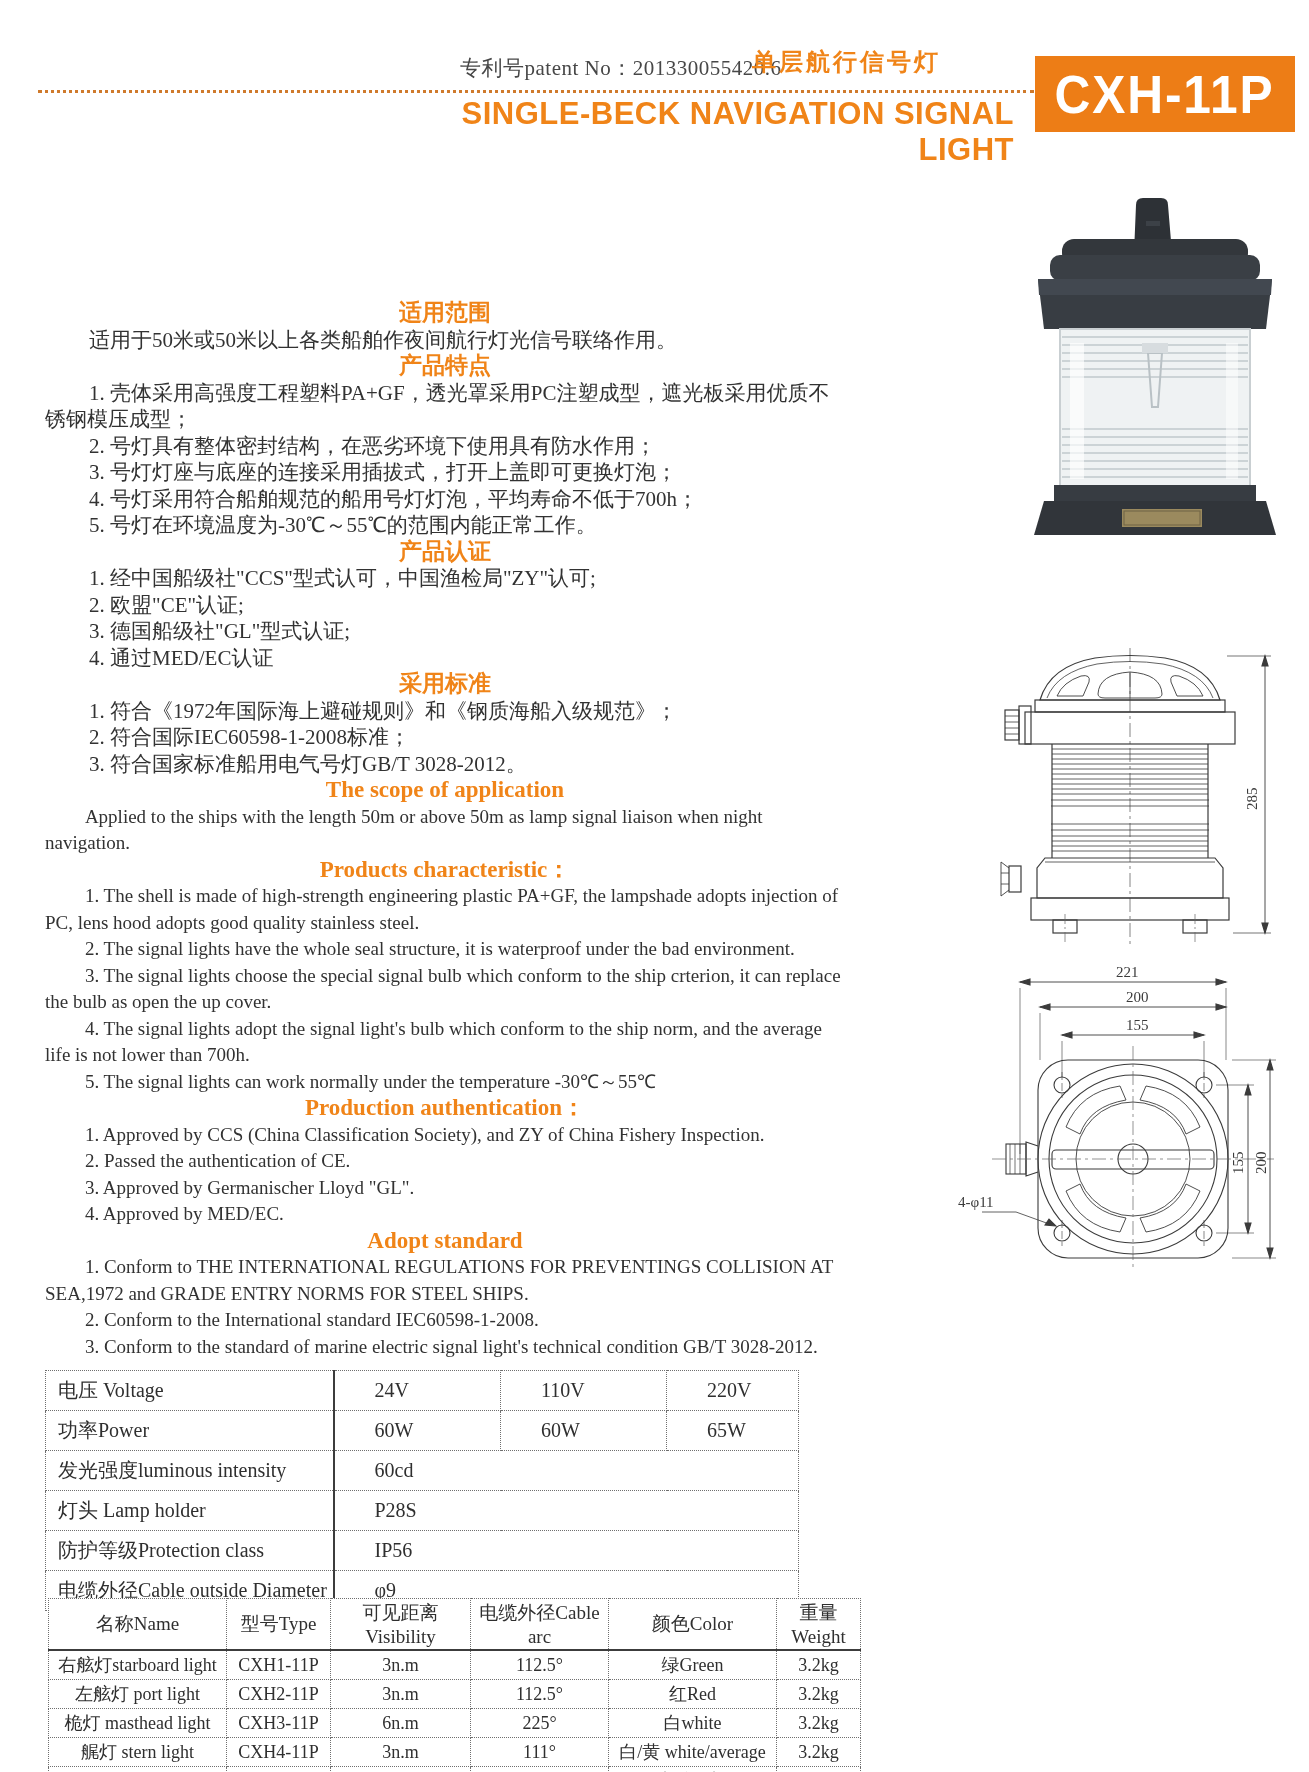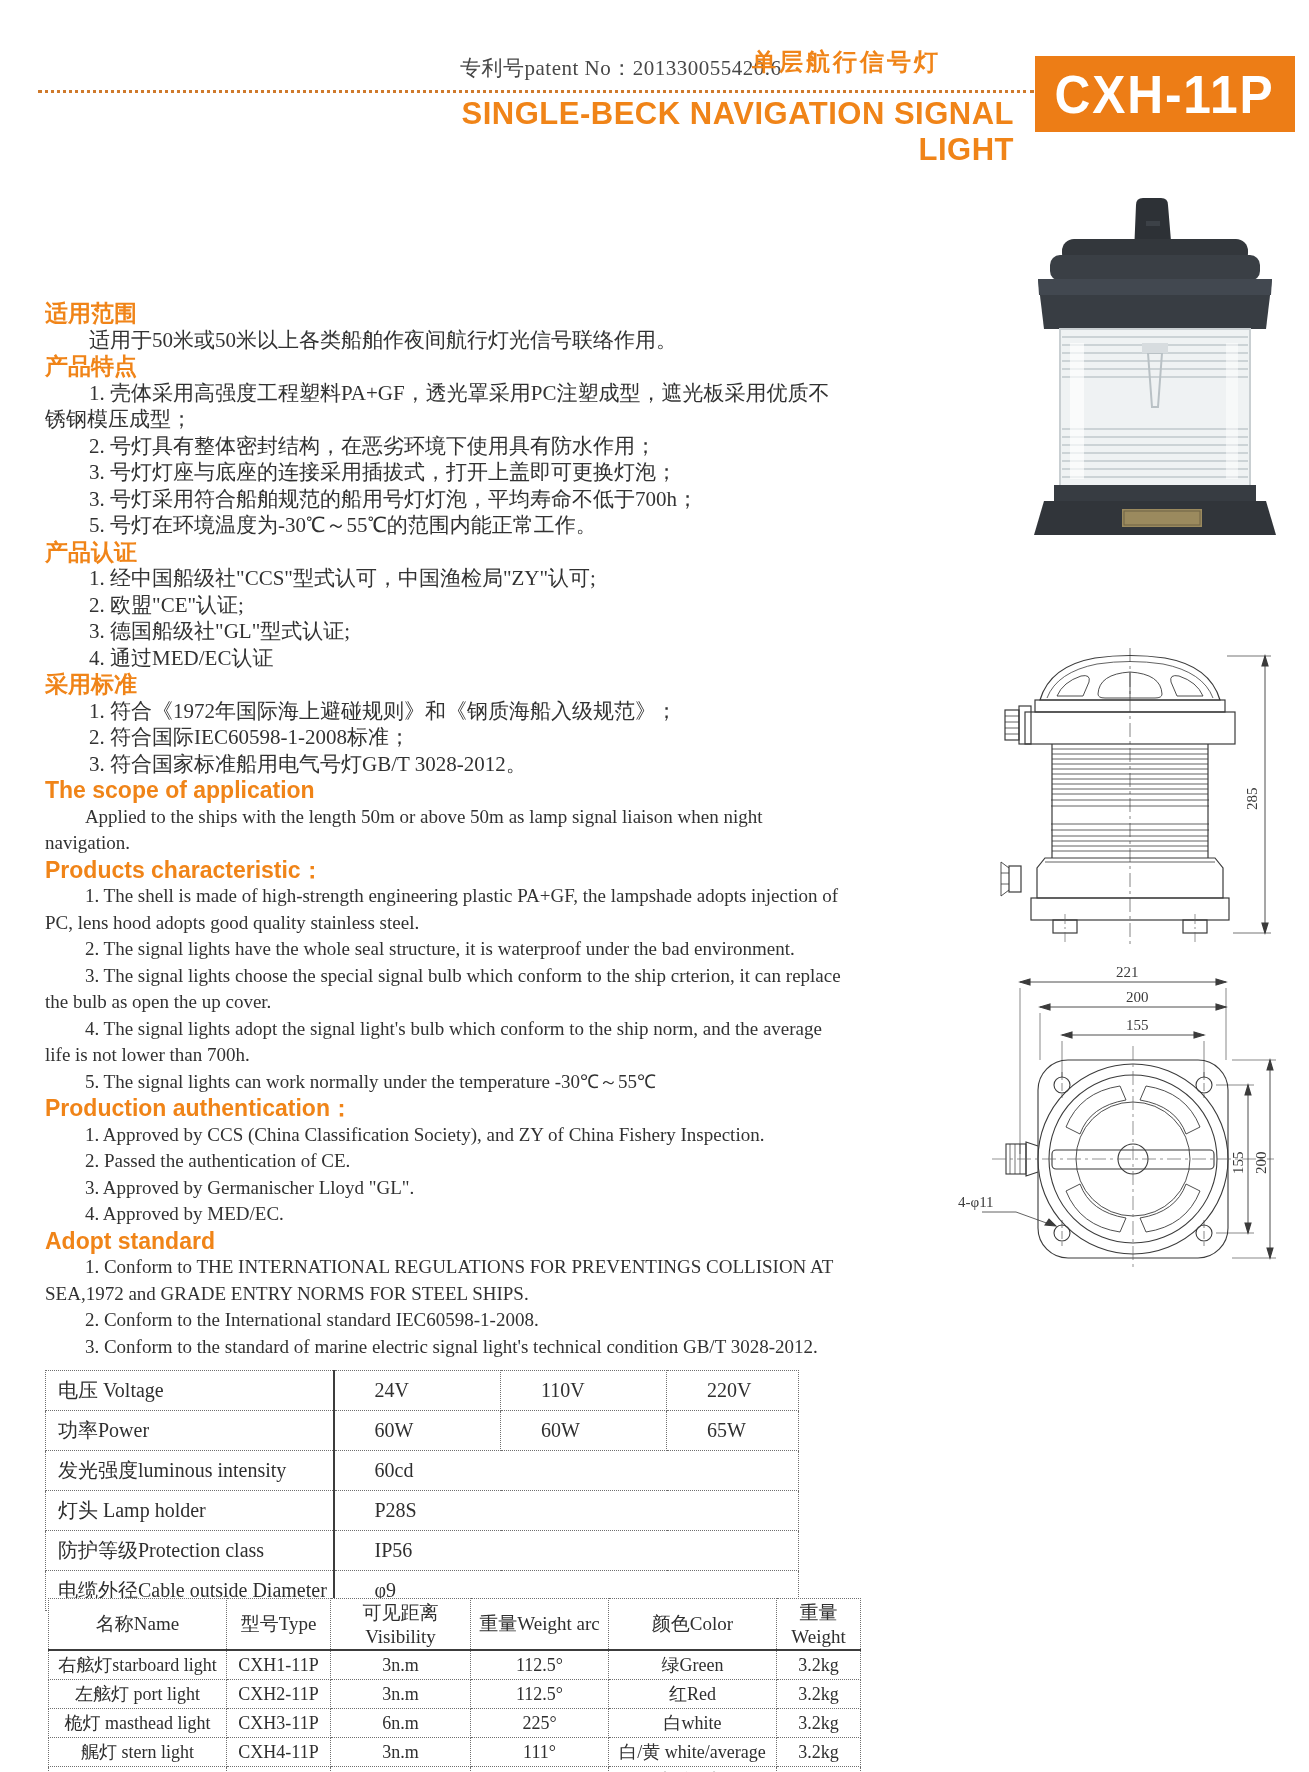--- a/index.html
+++ b/index.html
@@ -15,22 +15,22 @@
   .title-en{position:absolute;left:378px;top:96px;width:636px;text-align:right;
             font-family:"Liberation Sans",sans-serif;font-weight:bold;font-size:31px;
             color:#f08418;letter-spacing:.5px;}
   .model-box{position:absolute;left:1035px;top:56px;width:260px;height:76px;background:#ed7d16;
              display:flex;align-items:center;justify-content:center;}
   .model-box span{font-family:"Liberation Sans",sans-serif;font-weight:bold;font-size:54px;
                   color:#ffffff;letter-spacing:2px;transform:scaleX(.92);}
 
   
   .textcol{position:absolute;left:45px;top:300px;width:800px;line-height:26.5px;}
-  .textcol h3{margin:0;font-family:Liberation Sans, sans-serif;font-weight:bold;
-              font-size:23px;color:#f08418;line-height:26.5px;}
+  .textcol h3{margin:0;font-family:Liberation Serif, serif;font-weight:bold;
+              font-size:23px;color:#f08418;line-height:26.5px;text-align:center;}
   .textcol p{margin:0;text-indent:2.1em;}
   .textcol p.cn{font-size:21px;color:#323232;}
   .textcol p.en{font-size:19px;color:#323232;}
 
   
   .photo{position:absolute;left:1030px;top:193px;}
   .draw-side{position:absolute;left:995px;top:648px;}
   .draw-bottom{position:absolute;left:930px;top:962px;}
   svg text.dim{font-family:"Liberation Serif",serif;font-size:15px;fill:#3b3b3b;}
 
@@ -240,21 +240,21 @@
   </div>
 
   <div class="textcol">
     <h3>适用范围</h3>
     <p class="cn">适用于50米或50米以上各类船舶作夜间航行灯光信号联络作用。</p>
 
     <h3>产品特点</h3>
     <p class="cn">1. 壳体采用高强度工程塑料PA+GF，透光罩采用PC注塑成型，遮光板采用优质不锈钢模压成型；</p>
     <p class="cn">2. 号灯具有整体密封结构，在恶劣环境下使用具有防水作用；</p>
     <p class="cn">3. 号灯灯座与底座的连接采用插拔式，打开上盖即可更换灯泡；</p>
-    <p class="cn">3. 号灯采用符合船舶规范的船用号灯灯泡，平均寿命不低于700h；</p>
+    <p class="cn">4. 号灯采用符合船舶规范的船用号灯灯泡，平均寿命不低于700h；</p>
     <p class="cn">5. 号灯在环境温度为-30℃～55℃的范围内能正常工作。</p>
 
     <h3>产品认证</h3>
     <p class="cn">1. 经中国船级社"CCS"型式认可，中国渔检局"ZY"认可;</p>
     <p class="cn">2. 欧盟"CE"认证;</p>
     <p class="cn">3. 德国船级社"GL"型式认证;</p>
     <p class="cn">4. 通过MED/EC认证</p>
 
     <h3>采用标准</h3>
     <p class="cn">1. 符合《1972年国际海上避碰规则》和《钢质海船入级规范》；</p>
@@ -329,21 +329,21 @@
         <col style="width:140px">
         <col style="width:138px">
         <col style="width:168px">
         <col style="width:84px">
       </colgroup>
     <tbody>
         <tr>
       <th>名称Name</th>
       <th>型号Type</th>
       <th>可见距离Visibility</th>
-      <th>重量Weight arc</th>
+      <th>电缆外径Cable arc</th>
       <th>颜色Color</th>
       <th>重量Weight</th>
     </tr>
     <tr>
       <td>右舷灯starboard light</td>
       <td>CXH1-11P</td>
       <td>3n.m</td>
       <td>112.5°</td>
       <td>绿Green</td>
       <td>3.2kg</td>

